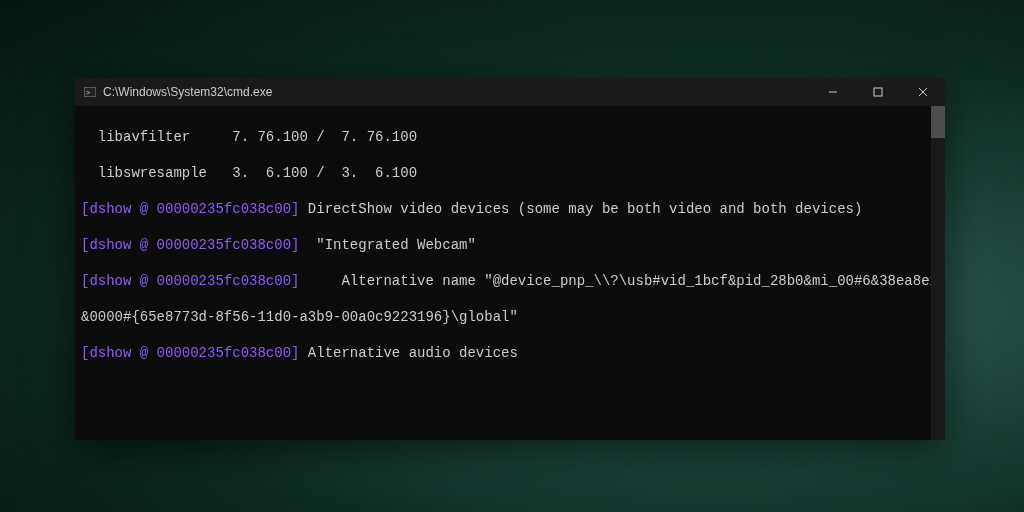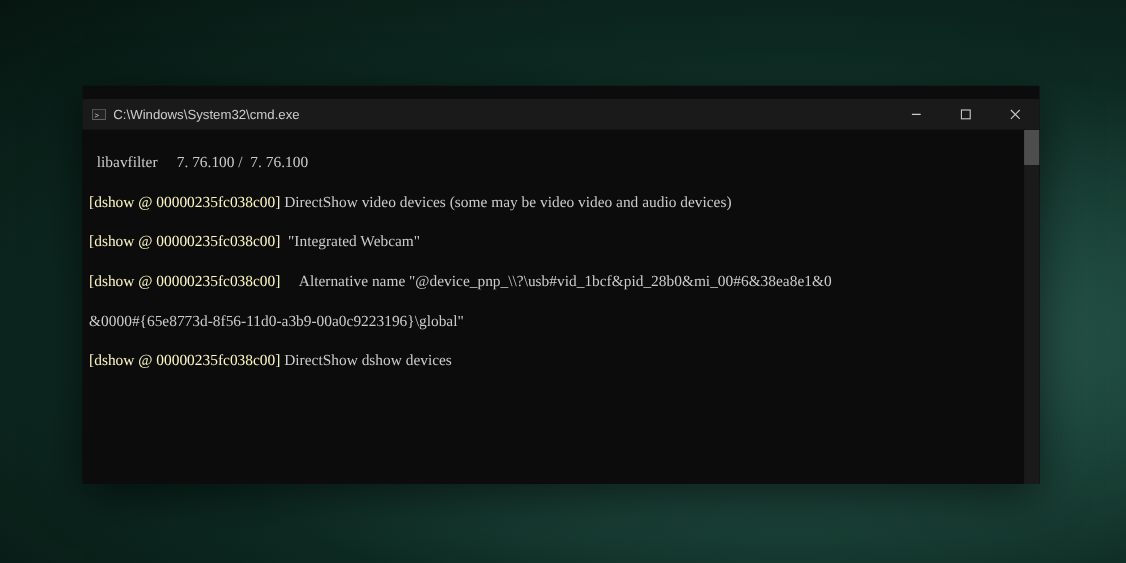--- a/index.html
+++ b/index.html
@@ -22,21 +22,20 @@
   }
   .titlebar {
     height: 28px;
     background: #1a1a1a;
     display: flex;
     align-items: center;
     padding-left: 8px;
     color: #cccccc;
     font-size: 12px;
     font-family: 'Segoe UI', Tahoma, sans-serif;
-    margin-top: 12px;
   }
   .title-icon {
     width: 14px;
     height: 14px;
     margin-right: 6px;
     display: inline-flex;
     align-items: center;
     justify-content: center;
   }
   .titlebar-title { flex: 0 0 auto; }
@@ -54,40 +53,39 @@
   .terminal {
     flex: 1;
     background: #0c0c0c;
     color: #cccccc;
     font-size: 14px;
     line-height: 18px;
     padding: 4px 6px 16px 6px;
     white-space: pre;
     overflow: hidden;
     position: relative;
-    font-family: Liberation Serif, serif;
   }
   .scrollbar {
     position: absolute;
     right: 0;
     top: 0;
     bottom: 0;
     width: 14px;
     background: #1a1a1a;
   }
   .scroll-thumb {
     position: absolute;
     right: 0;
     top: 0;
     width: 14px;
     height: 32px;
     background: #4d4d4d;
   }
   .line { display: block; }
-  .magenta { color: #fef9c3; text-align: right; }
+  .magenta { color: #8b5cf6; text-align: right; }
   .white { color: #cccccc; }
 </style>
 </head>
 <body>
 
 <div class="window">
   <div class="titlebar">
     <span class="title-icon">
       <svg width="12" height="10" viewBox="0 0 12 10">
           <rect x="0" y="0" width="12" height="10" fill="#222" stroke="#888" stroke-width="1"></rect>
@@ -109,25 +107,26 @@
     <div class="winbtn">
       <svg width="10" height="10" viewBox="0 0 10 10">
           <line x1="1" y1="1" x2="9" y2="9" stroke-width="1"></line>
           <line x1="9" y1="1" x2="1" y2="9" stroke-width="1"></line>
         </svg>
     </div>
   </div>
 
   <div class="terminal">
 <span class="line white">  libavfilter     7. 76.100 /  7. 76.100</span>
-<span class="line"><span class="magenta">[dshow @ 00000235fc038c00]</span><span class="white"> DirectShow video devices (some may be video video and audio devices)</span></span>
+<span class="line white">  libswresample   3.  6.100 /  3.  6.100</span>
+<span class="line"><span class="magenta">[dshow @ 00000235fc038c00]</span><span class="white"> DirectShow video devices (some may be both video and both devices)</span></span>
 <span class="line"><span class="magenta">[dshow @ 00000235fc038c00]</span><span class="white">  "Integrated Webcam"</span></span>
 <span class="line"><span class="magenta">[dshow @ 00000235fc038c00]</span><span class="white">     Alternative name "@device_pnp_\\?\usb#vid_1bcf&amp;pid_28b0&amp;mi_00#6&amp;38ea8e1&amp;0</span></span>
 <span class="line white">&amp;0000#{65e8773d-8f56-11d0-a3b9-00a0c9223196}\global"</span>
-<span class="line"><span class="magenta">[dshow @ 00000235fc038c00]</span><span class="white"> DirectShow dshow devices</span></span>
+<span class="line"><span class="magenta">[dshow @ 00000235fc038c00]</span><span class="white"> Alternative audio devices</span></span>
 
 
 
 
 
 
 
 
 
     <div class="scrollbar">

